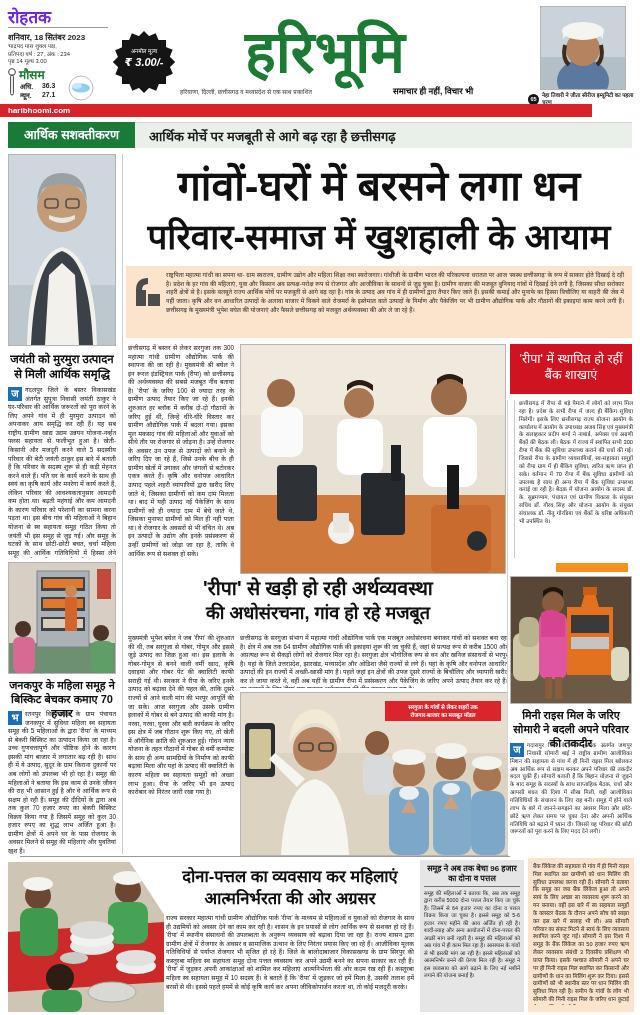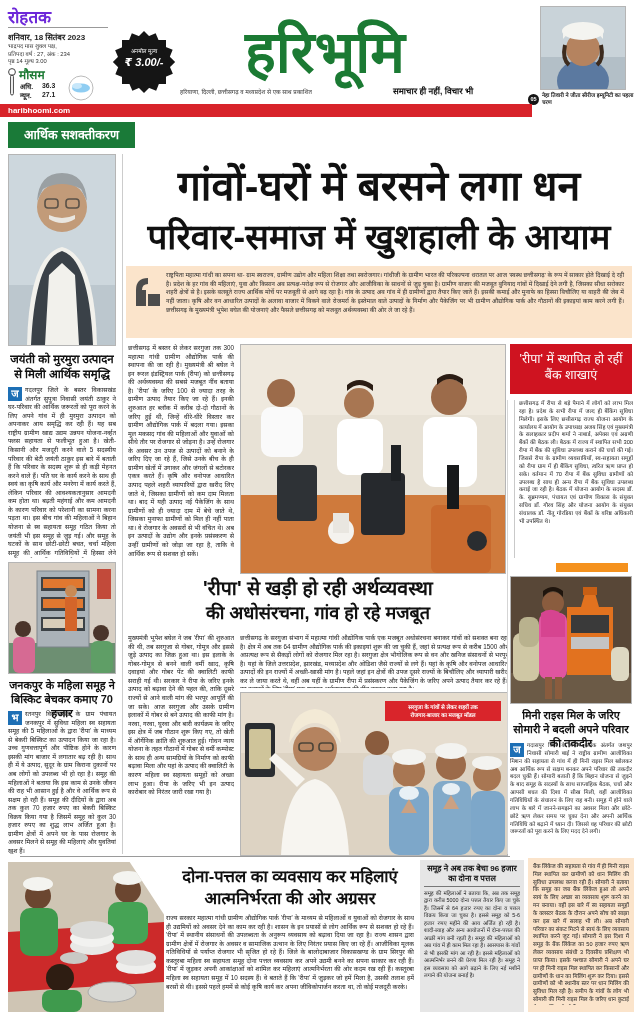--- a/index.html
+++ b/index.html
@@ -77,25 +77,28 @@
       <path d="M22 32 Q42 6 62 32 L62 24 Q42 10 22 24 Z" fill="#f2f2ee"></path>
       <ellipse cx="42" cy="24" rx="21" ry="9" fill="#f4f4f0"></ellipse>
       <path d="M24 38 q-3 14 4 20 M60 38 q3 14 -4 20" stroke="#3c2b1e" stroke-width="4" fill="none"></path>
     </svg>
   </div>
   <div class="abs" style="left:528px;top:92px;width:106px;">
     <span class="abs" style="left:0;top:2px;width:11px;height:11px;border-radius:50%;background:#151515;color:#fff;font-size:5.5px;font-weight:bold;text-align:center;line-height:11px;">05</span>
     <span class="abs" style="left:14px;top:0;width:92px;font-size:5.6px;font-weight:bold;color:#222;line-height:1.3;">नेहा तिवारी ने जीता सीरीज इम्यूनिटी का पहला चरण</span>
   </div>
 
-  <div class="abs" style="left:0;top:104px;width:532px;height:13px;background:#d8232a;">
+  <div class="abs" style="left:0;top:104px;width:592px;height:13px;background:#d8232a;">
     <span style="position:absolute;left:8px;top:2px;font-size:8px;font-weight:bold;color:#fff;">haribhoomi.com</span>
   </div>
 
   <div class="abs" style="left:8px;top:122px;width:127px;height:26px;background:#1a7a38;color:#fff;font-size:12.5px;font-weight:bold;text-align:center;line-height:26px;">आर्थिक सशक्तीकरण</div>
+  <div class="abs" style="left:135px;top:122px;width:497px;height:26px;background:#e9efe9;border-top:1px solid #cfd8cf;box-sizing:border-box;">
+    <span style="position:absolute;left:14px;top:4px;font-size:13px;font-weight:bold;color:#1d1d1d;">आर्थिक मोर्चे पर मजबूती से आगे बढ़ रहा है छत्तीसगढ़</span>
+  </div>
 
   <div class="abs" style="left:122px;top:154px;width:1px;height:700px;background:#cccccc;"></div>
 
   <div class="abs photoframe" style="left:8px;top:154px;width:108px;height:192px;">
     <svg width="106" height="190" viewBox="0 0 106 190">
       <rect width="106" height="190" fill="#cdd7dd"></rect>
       <rect y="130" width="106" height="60" fill="#bcc7ce"></rect>
       <circle cx="53" cy="52" r="25" fill="#c29b79"></circle>
       <path d="M28 46 Q30 18 53 18 Q76 18 78 46 L72 34 Q53 24 34 34 Z" fill="#9aa0a3"></path>
       <rect x="36" y="44" width="13" height="9" rx="3" fill="none" stroke="#5a5248" stroke-width="1.6"></rect>

